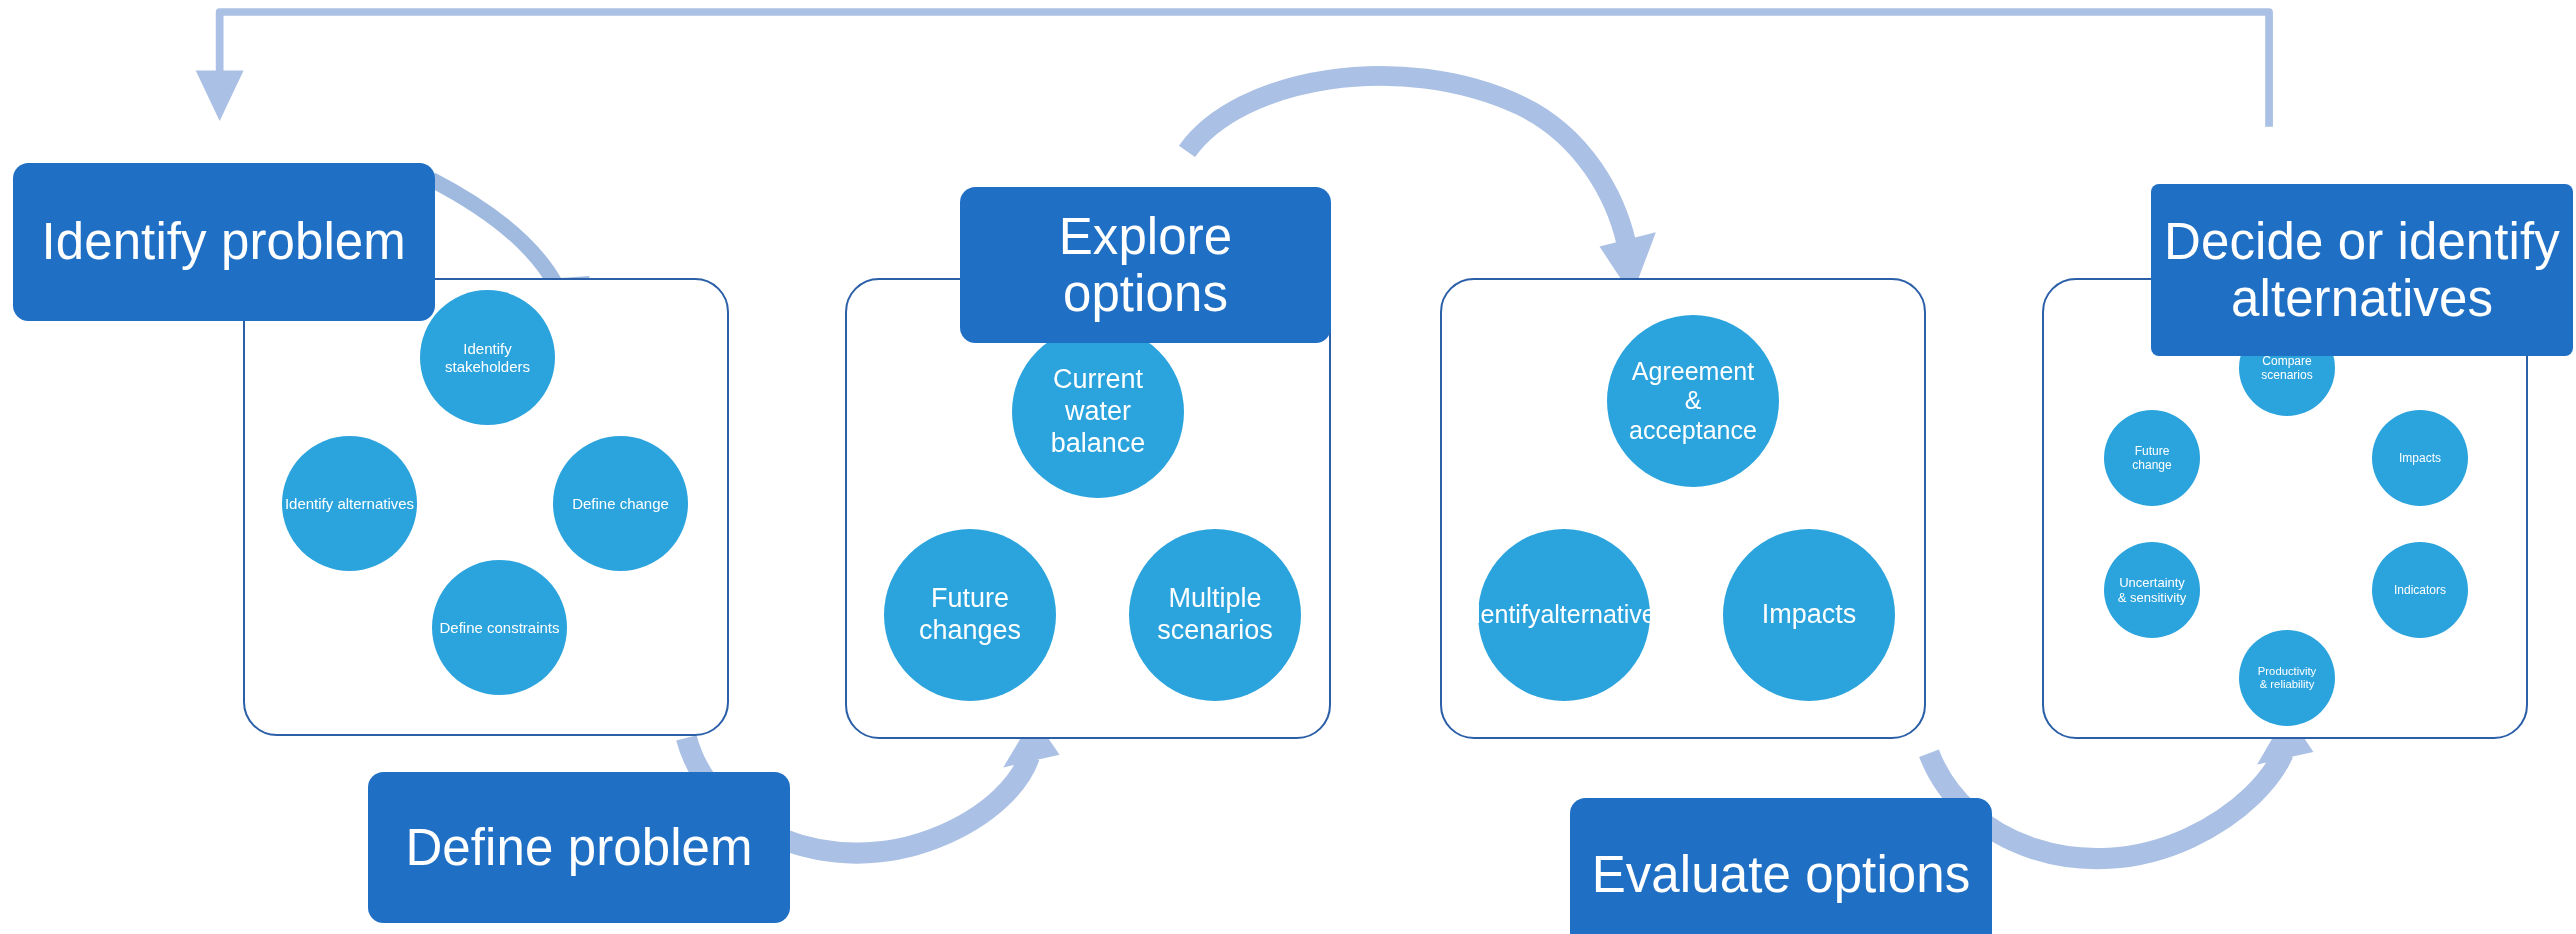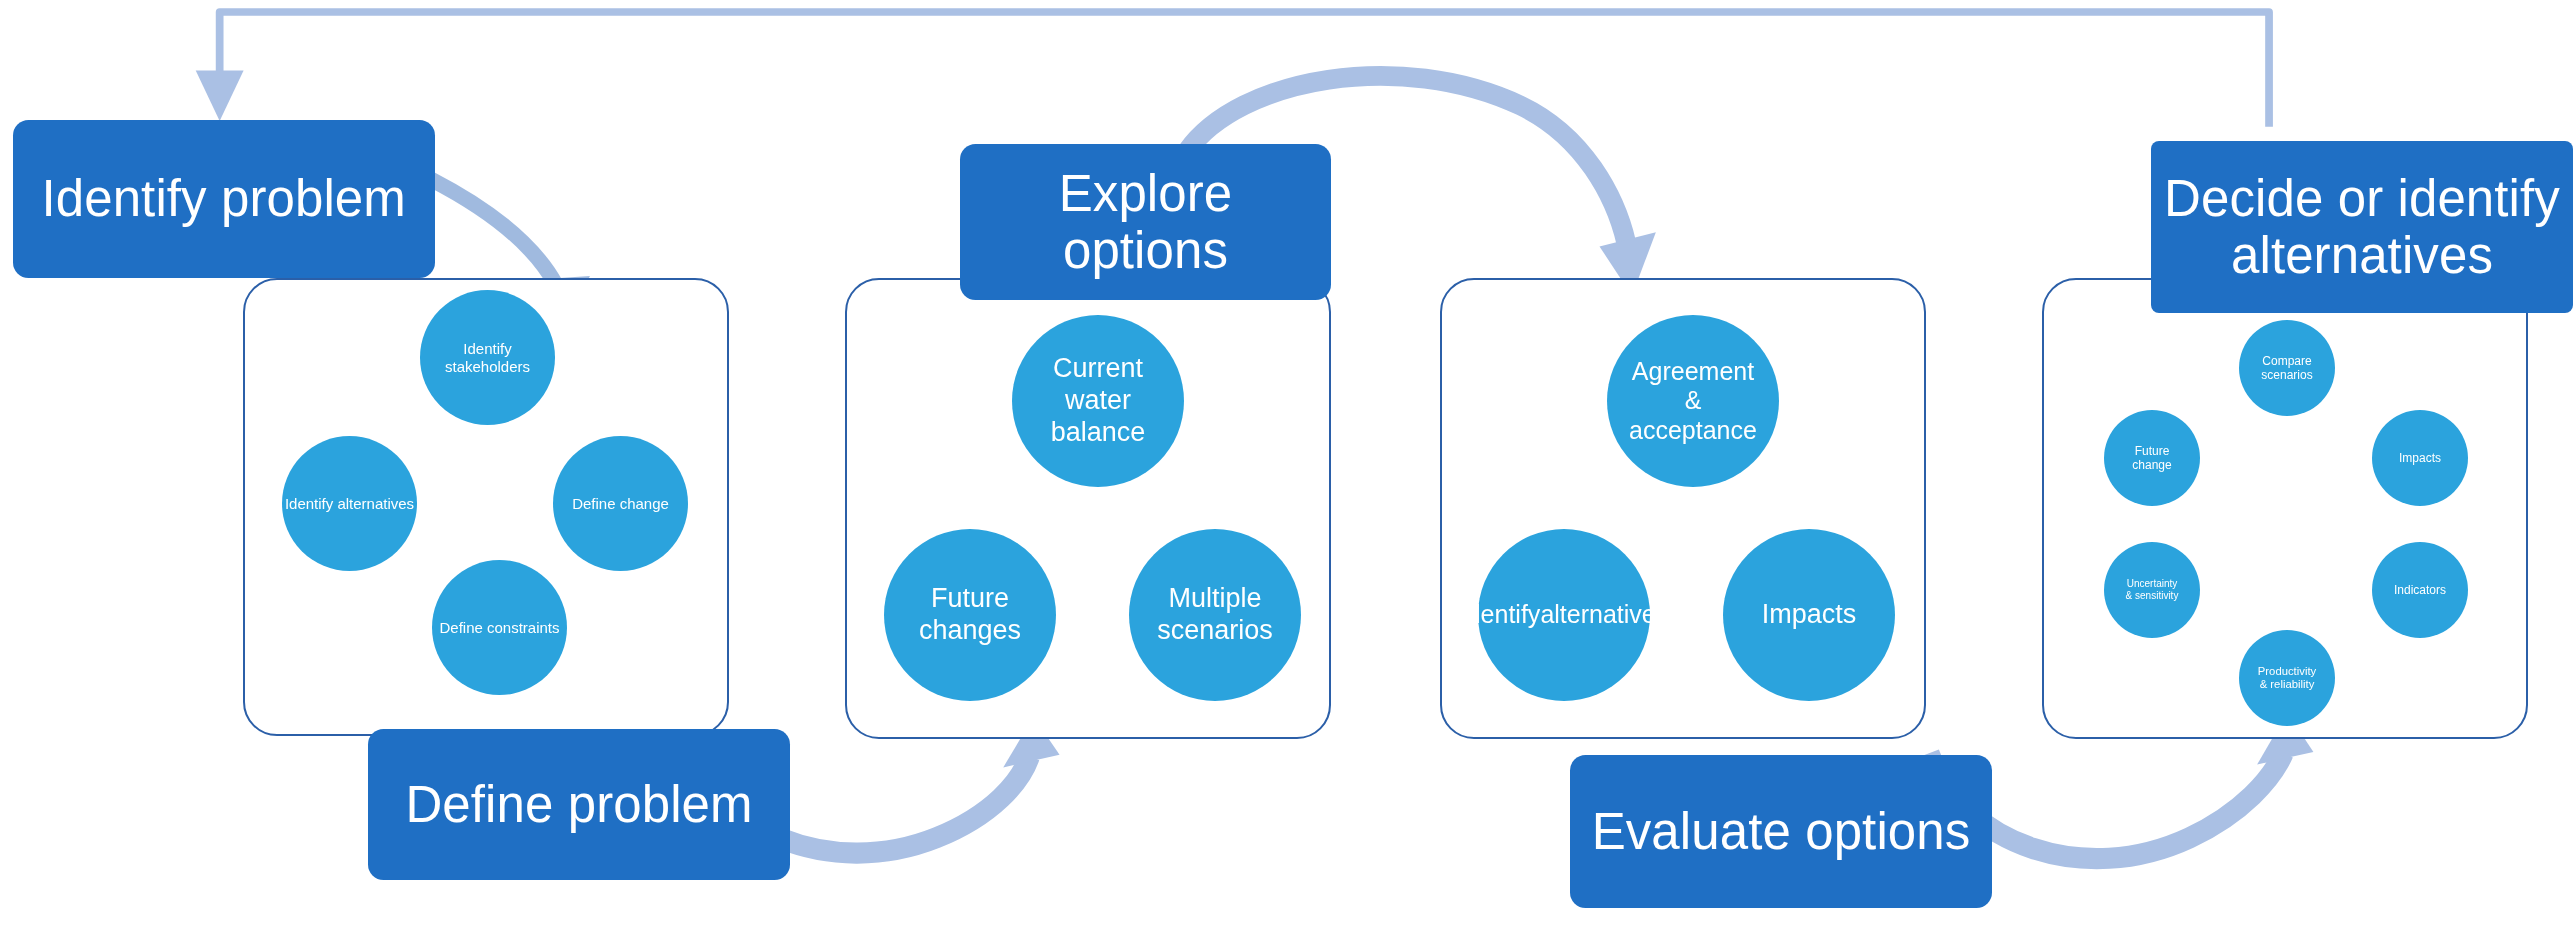--- a/index.html
+++ b/index.html
@@ -26,20 +26,21 @@
     border-radius:15.5px;
     color:#ffffff;
     display:flex;
     align-items:center;
     justify-content:center;
     text-align:center;
     box-sizing:border-box;
     letter-spacing:0.1px;
     line-height:1.12;
     padding:2.8px 12.7px;
+    margin-top:43px;
   }
 
   
   .circle{
     position:absolute;
     background:#2ba3dd;
     border-radius:50%;
     color:#ffffff;
     display:flex;
     align-items:center;
@@ -145,21 +146,21 @@
   </div>
   <div class="circle sm" style="left:432px;top:560px;width:135px;height:135px;font-size:15px;">
     <span>Define constraints</span>
   </div>
   <div class="circle sm" style="left:282px;top:436px;width:135px;height:135px;font-size:15px;">
     <span>Identify alternatives</span>
   </div>
 
   <div class="panel" style="left:845px;top:278px;width:486px;height:461px;"></div>
 
-  <div class="circle md" style="left:1012px;top:315px;width:172px;height:172px;font-size:27px;flex-direction:column;">
+  <div class="circle md" style="left:1012px;top:326px;width:172px;height:172px;font-size:27px;flex-direction:column;">
     <span>Current</span>
     <span>water</span>
     <span>balance</span>
   </div>
   <div class="circle md" style="left:1129px;top:529px;width:172px;height:172px;font-size:27px;flex-direction:column;">
     <span>Multiple</span>
     <span>scenarios</span>
   </div>
   <div class="circle md" style="left:884px;top:529px;width:172px;height:172px;font-size:27px;flex-direction:column;">
     <span>Future</span>
@@ -190,21 +191,21 @@
   <div class="circle xs" style="left:2372px;top:410px;width:96px;height:96px;font-size:12px;">
     <span>Impacts</span>
   </div>
   <div class="circle xs" style="left:2372px;top:542px;width:96px;height:96px;font-size:12px;">
     <span>Indicators</span>
   </div>
   <div class="circle xs" style="left:2239px;top:630px;width:96px;height:96px;flex-direction:column;font-size:11.3px;">
     <span>Productivity</span>
     <span>&amp; reliability</span>
   </div>
-  <div class="circle xs" style="left:2104px;top:542px;width:96px;height:96px;flex-direction:column;font-size:10px;">
+  <div class="circle xs" style="left:2104px;top:542px;width:96px;height:96px;flex-direction:column;font-size:13px;">
     <span>Uncertainty</span>
     <span>&amp; sensitivity</span>
   </div>
   <div class="circle xs" style="left:2104px;top:410px;width:96px;height:96px;flex-direction:column;font-size:12px;">
     <span>Future</span>
     <span>change</span>
   </div>
 
   <div class="labelbox" style="left:12.7px;top:120px;width:422px;height:158px;font-size:51px;">
     <span>Identify problem</span>

